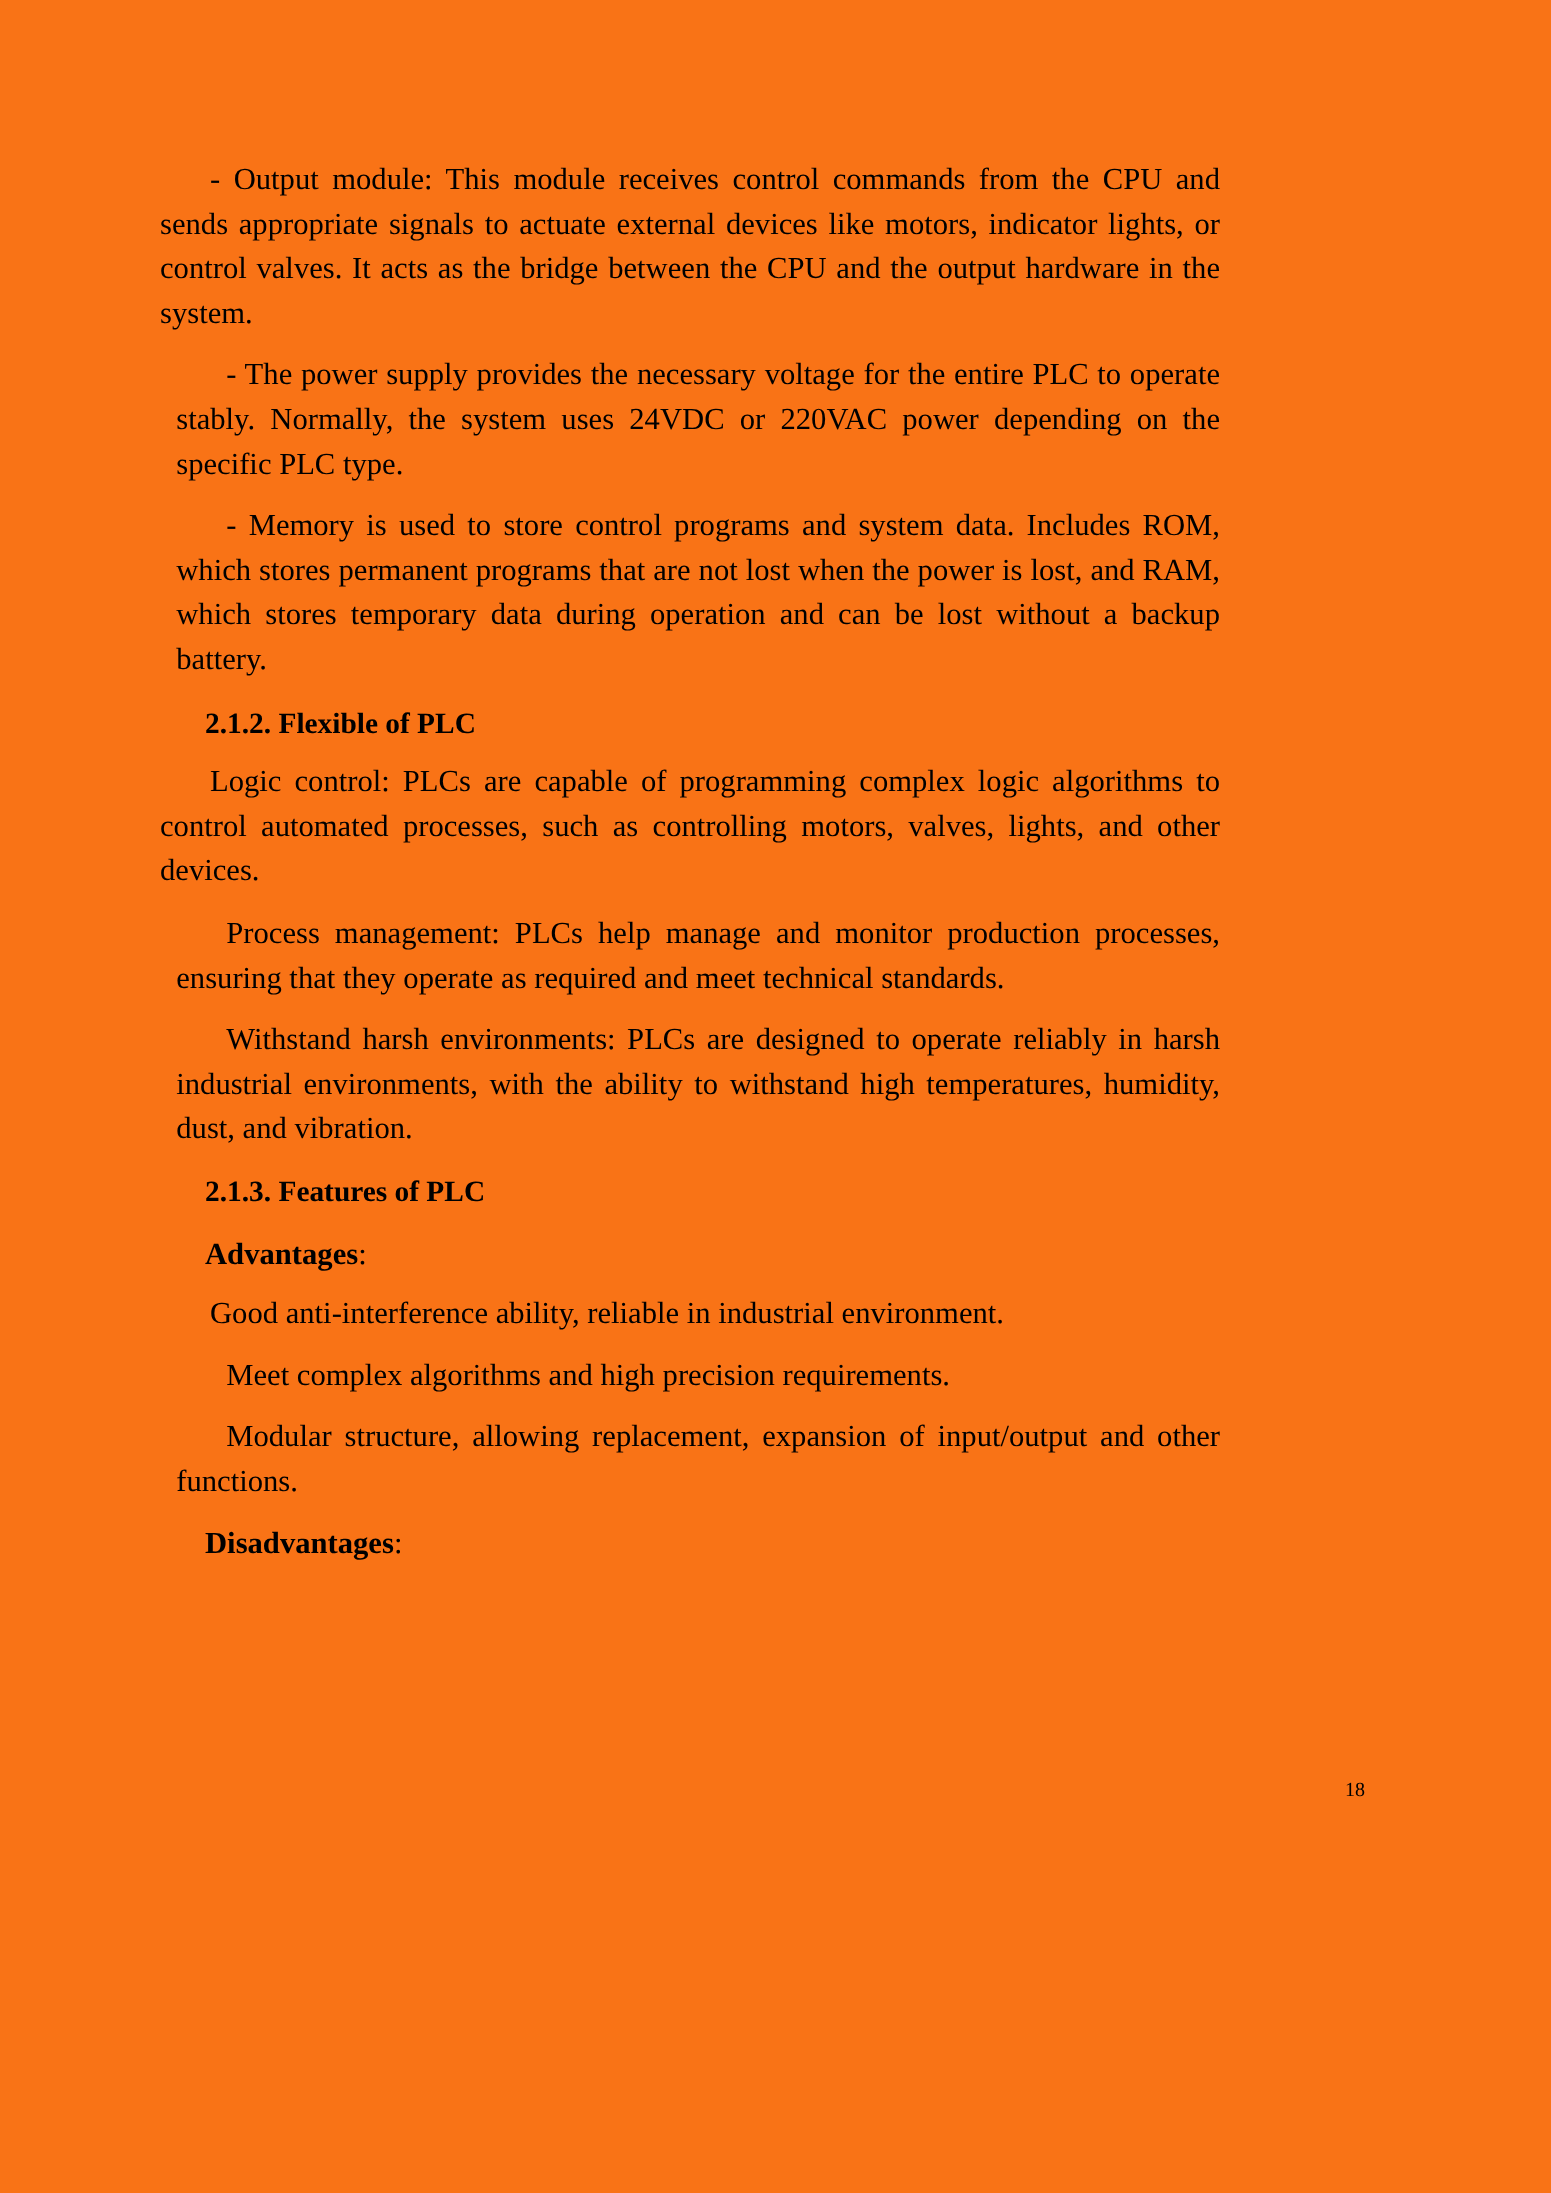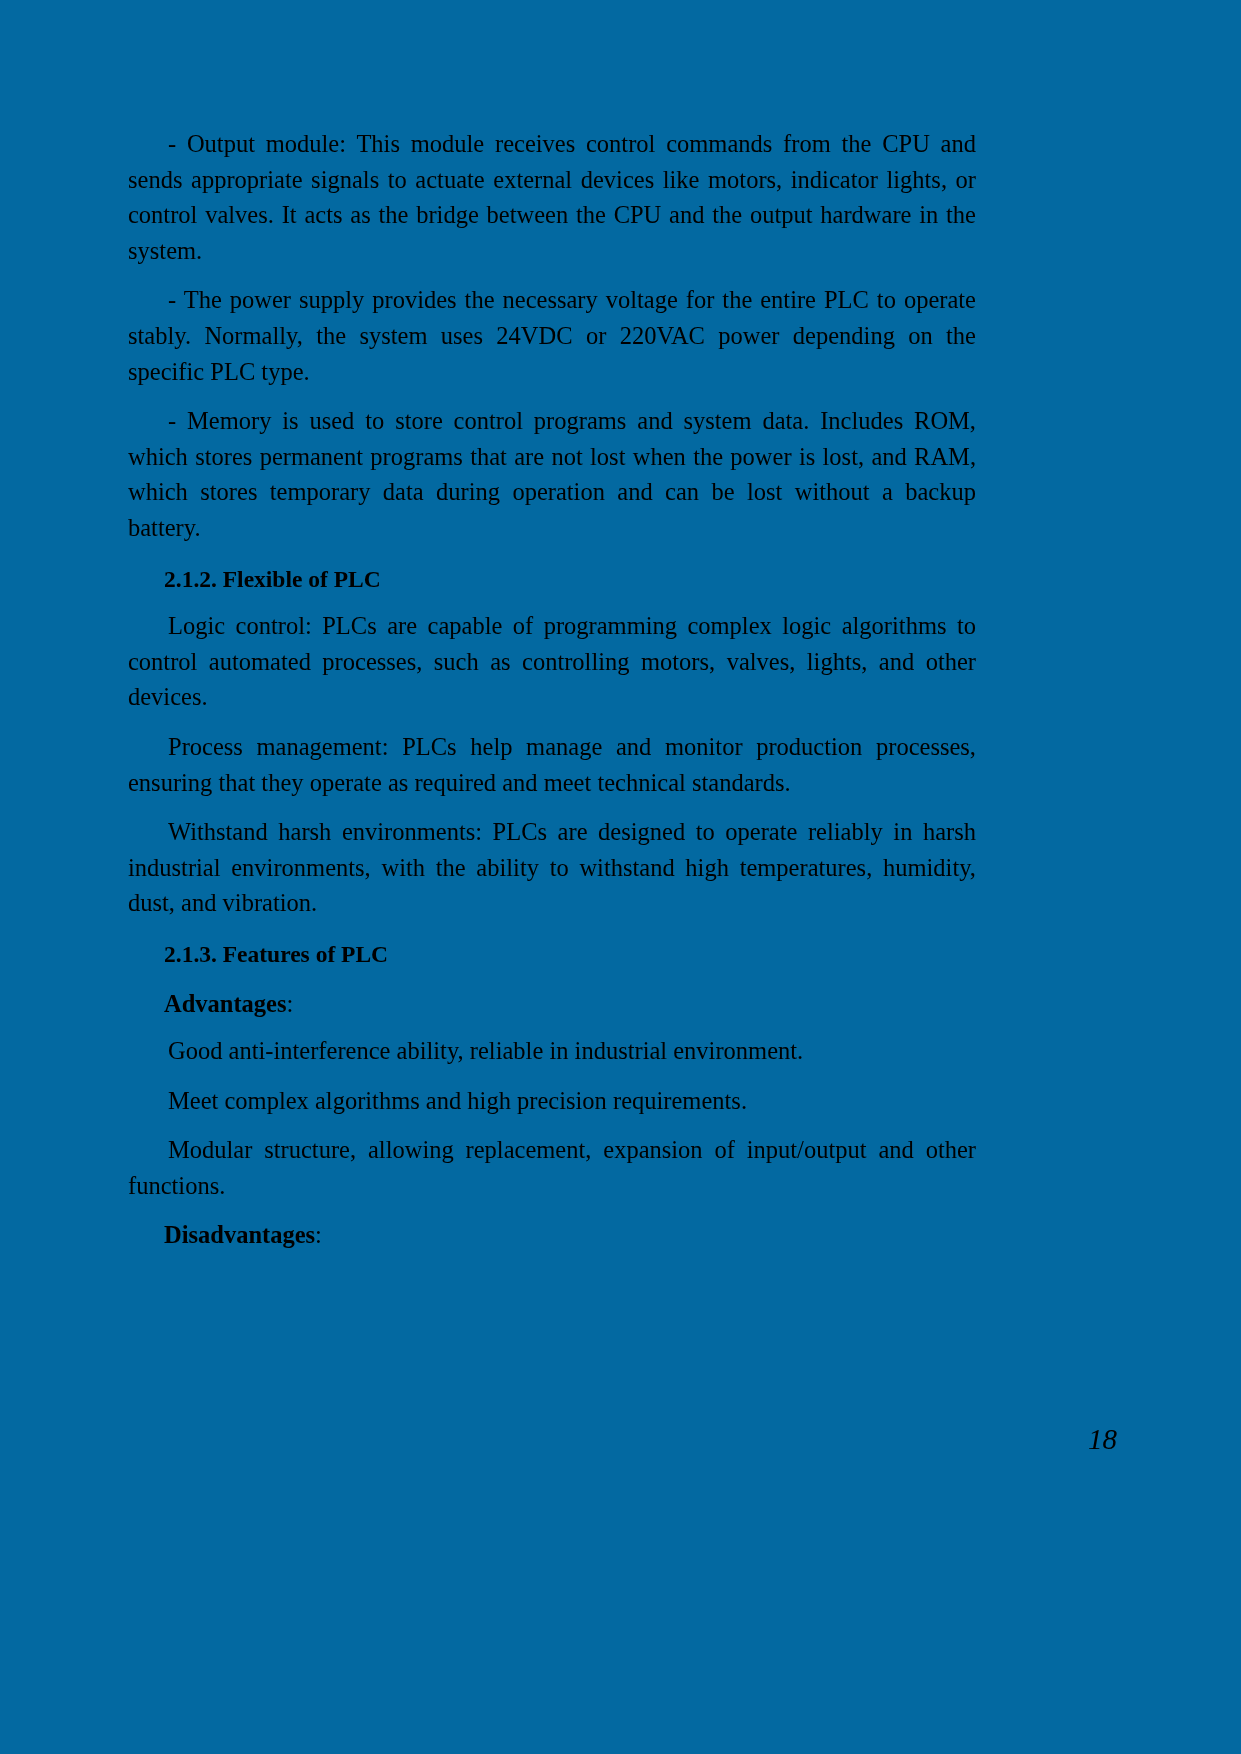--- a/index.html
+++ b/index.html
@@ -5,21 +5,21 @@
   html, body {
     margin: 0;
     padding: 0;
     background: #ffffff;
   }
 
   .page {
     position: relative;
     width: 1241px;
     height: 1754px;
-    background: #0369a1;
+    background: #f97316;
     margin: 0 auto;
     box-sizing: border-box;
     overflow: hidden;
   }
 
   .content {
     position: absolute;
     left: 128px;
     top: 126px;
     width: 848px;
@@ -35,20 +35,21 @@
     margin: 0 0 0 0;
     padding: 0;
     text-indent: 40px;
     text-align: justify;
     -webkit-hyphens: none;
     hyphens: none;
   }
 
   p.body-para.gap {
     margin-top: 14px;
+    margin-left: 13px;
   }
 
   p.body-para.tight {
     margin-top: 11px;
   }
 
   h3.section-heading {
     margin: 16px 0 0 0;
     padding: 0;
     font-size: 23.5px;
@@ -66,27 +67,26 @@
     text-align: left;
     line-height: 35.6px;
   }
 
   p.label-line .lbl {
     font-weight: bold;
   }
 
   .page-number {
     position: absolute;
-    right: 124px;
+    right: 149px;
     top: 1425px;
     font-family: "Liberation Serif", "DejaVu Serif", serif;
-    font-size: 29px;
+    font-size: 16px;
     color: #000000;
     line-height: 1;
-    font-style: italic;
   }
 </style>
 </head>
 <body>
 
 <div class="page">
 
   <div class="content">
 
     <p class="body-para">- Output module: This module receives control commands from the CPU and sends appropriate signals to actuate external devices like motors, indicator lights, or control valves. It acts as the bridge between the CPU and the output hardware in the system.</p>

